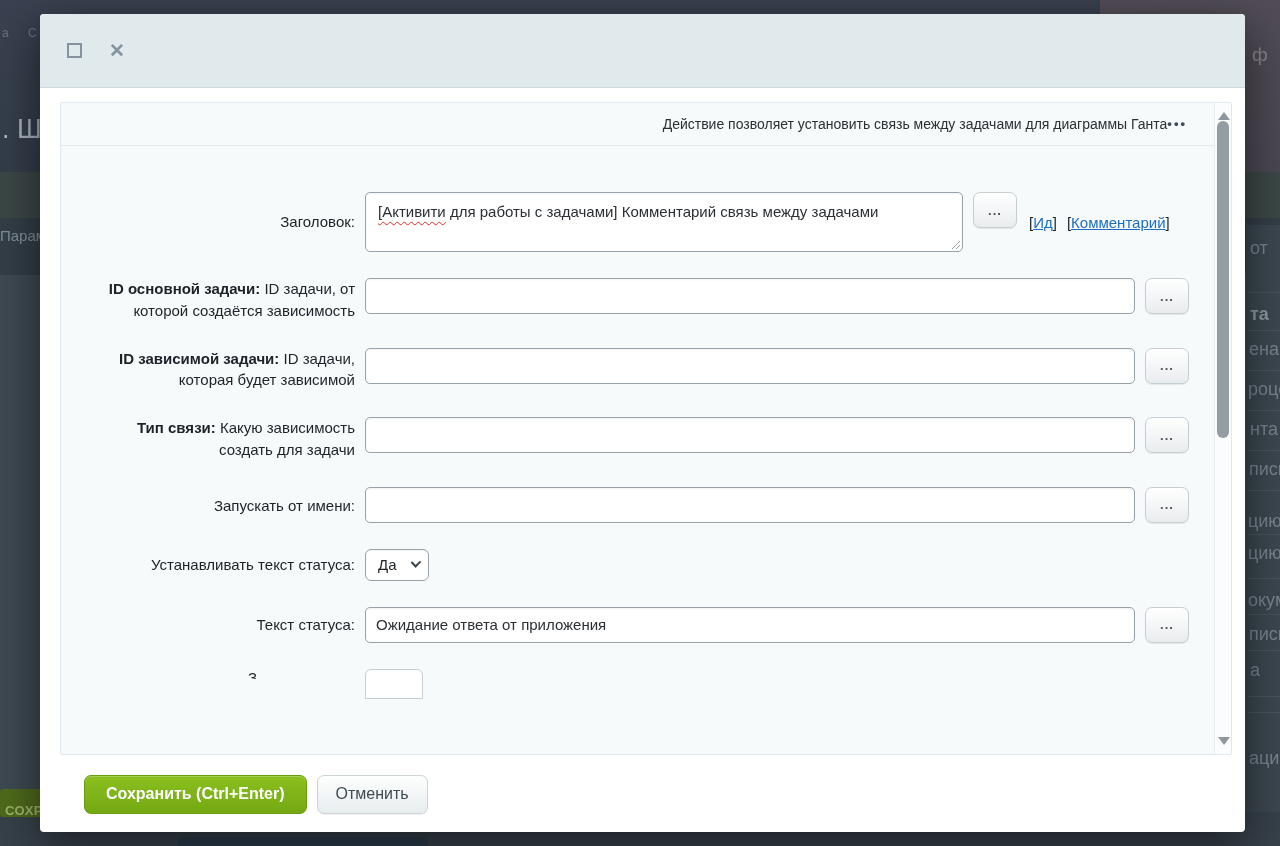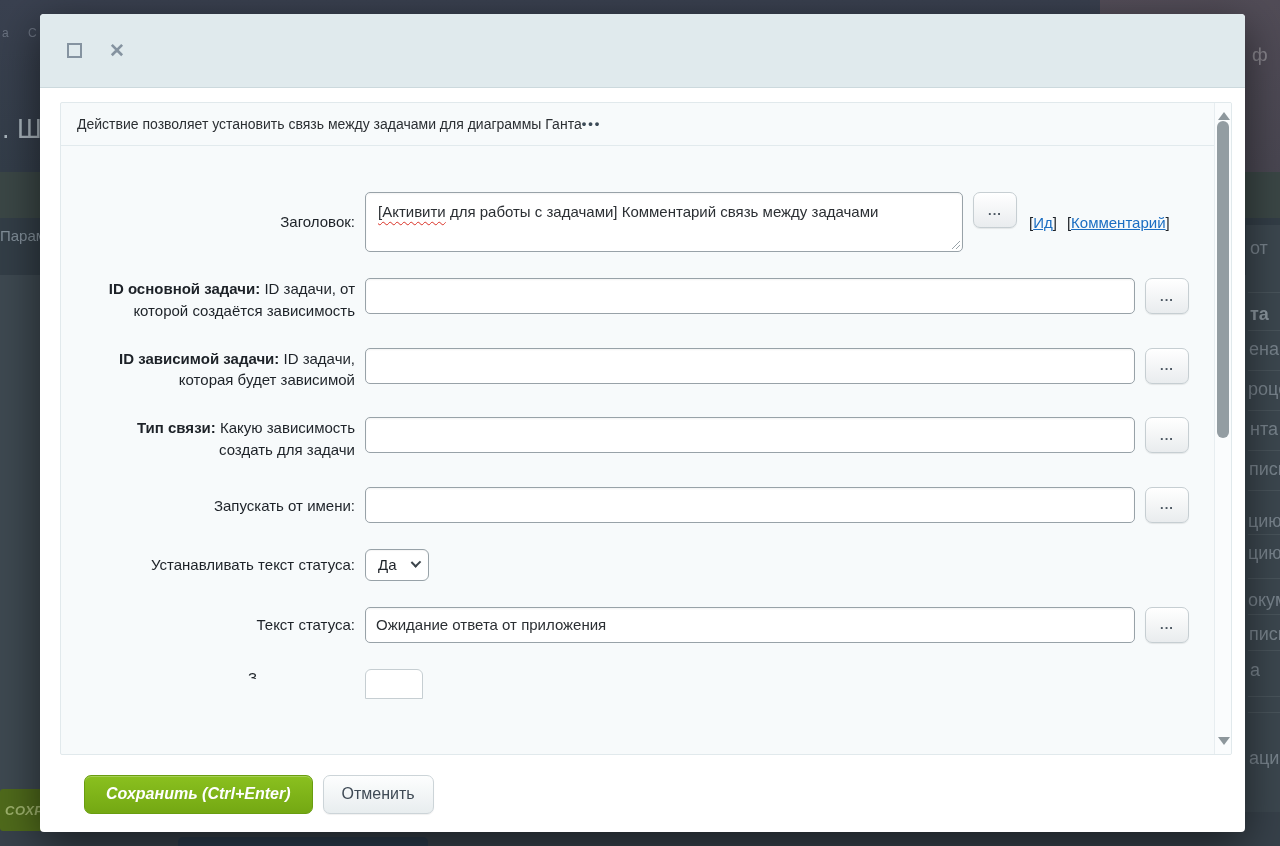--- a/index.html
+++ b/index.html
@@ -15,39 +15,39 @@
   .bg-main { left:0; top:275px; width:1280px; height:571px; background:#3e4951; }
   .bg-rightlist { left:1246px; top:225px; width:34px; height:621px; background:#3c474f; }
   .bg-bottombar { left:0; top:812px; width:1280px; height:34px; background:#37414a; }
   .bg-frag { position:absolute; color:#78838c; font-size:18px; white-space:nowrap; }
   .bg-frag.small { font-size:12px; color:#6a7280; }
   .bg-frag.title-big { font-size:27px; color:#a9b4bc; }
   .bg-frag.logo { font-size:19px; color:rgba(255,255,255,.32); }
   .bg-frag.tab { font-size:15px; color:#828f99; }
   .bg-frag.bold { font-weight:bold; color:#8b969e; }
   .bg-divider { position:absolute; left:1248px; width:32px; height:1px; background:rgba(255,255,255,.07); }
-  .bg-save-frag { position:absolute; left:0; top:789px; width:42px; height:42px; background:#4f6a1b; border-radius:3px;
-                  color:#9fb36e; font-size:13px; font-weight:bold; padding:14px 0 4px 5px; letter-spacing:.5px;font-style:italic; }
+  .bg-save-frag { position:absolute; left:0; top:789px; width:42px; height:28px; background:#4f6a1b; border-radius:3px;
+                  color:#9fb36e; font-size:13px; font-weight:bold; padding:14px 0 4px 5px; letter-spacing:.5px; }
   .bg-bottom-rect { position:absolute; left:178px; top:837px; width:250px; height:9px; background:#2b3b4b; border-radius:5px 5px 0 0; }
 
   
   .modal { position:absolute; left:40px; top:14px; width:1205px; height:818px; background:#fff;
            border-radius:4px; box-shadow:0 12px 45px rgba(0,0,0,.55); }
   .modal-header { height:74px; background:#e0eaed; border-bottom:1px solid #ccd9dd; border-radius:4px 4px 0 0;
                   display:flex; align-items:center; padding:0 30px 0 27px; }
   .modal-title { font-size:21px; color:#4e5b63; flex:1; }
   .win-btns { display:flex; align-items:center; gap:27px; }
   .icon-max { width:15px; height:15px; border:2px solid #8593a0; cursor:pointer; }
   .icon-close { font-size:19px; color:#8593a0; line-height:15px; cursor:pointer; font-weight:bold; }
 
   .modal-body { padding:14px 13px 0 20px; }
   .panel { position:relative; height:653px; background:#f7fafb; border:1px solid #e1e9ec; border-radius:2px; overflow:hidden; }
   .panel-inner { padding-right:17px; }
 
-  .desc-row { display:flex; justify-content:flex-start; align-items:center;
+  .desc-row { display:flex; justify-content:flex-end; align-items:center;
               padding:13px 27px 13px 16px; border-bottom:1px solid #e2eaed; }
   .desc-text { font-size:14px; color:#2b2f33; }
   .dots-menu { font-size:13px; color:#3c4b57; letter-spacing:2px; font-weight:bold; cursor:pointer; line-height:8px; }
 
   .form { padding:46px 0 0 16px; }
   .row { display:flex; margin-bottom:26px; }
   .row.center { align-items:center; }
   .lbl { width:288px; flex-shrink:0; text-align:right; padding-right:10px; font-size:15px; color:#1d2228; line-height:1.45; }
   .lbl b { font-weight:bold;margin-left:24px; }
   .ctrl { display:flex; align-items:flex-start; }
@@ -90,21 +90,21 @@
   .sbar { position:absolute; top:0; right:0; bottom:0; width:17px; background:#fafcfd; border-left:1px solid #e7edf0; }
   .sbar-up, .sbar-down { position:absolute; left:3px; width:0; height:0; border-left:6px solid transparent;
                          border-right:6px solid transparent; cursor:pointer; }
   .sbar-up { top:9px; border-bottom:8px solid #8d979c; }
   .sbar-down { bottom:9px; border-top:8px solid #8d979c; }
   .sbar-thumb { position:absolute; left:2px; top:18px; width:12px; height:317px; background:#939da2; border-radius:7px; cursor:grab; }
 
   .modal-footer { display:flex; gap:10px; padding:20px 0 0 24px; }
   .btn-save { background:linear-gradient(#8ac01f,#74a813); border:1px solid #699d10; border-radius:7px;
               color:#fff; font-weight:bold; font-size:16px; padding:9px 21px 10px; cursor:pointer;
-              box-shadow:inset 0 1px 0 rgba(255,255,255,.25); font-family:inherit;font-style:italic; }
+              box-shadow:inset 0 1px 0 rgba(255,255,255,.25); font-family:inherit; }
   .btn-cancel { background:linear-gradient(#fdfefe,#e8edef); border:1px solid #ccd4d8; border-radius:7px;
                 color:#3f4a55; font-size:16px; padding:9px 18px 10px; cursor:pointer; box-shadow:0 1px 1px rgba(0,0,0,.06); font-family:inherit; }
 </style>
 </head>
 <body>
 
 <div>
   <div class="bg-block bg-topnav"></div>
   <div class="bg-block bg-photo"></div>
   <div class="bg-block bg-toolbar"></div>

